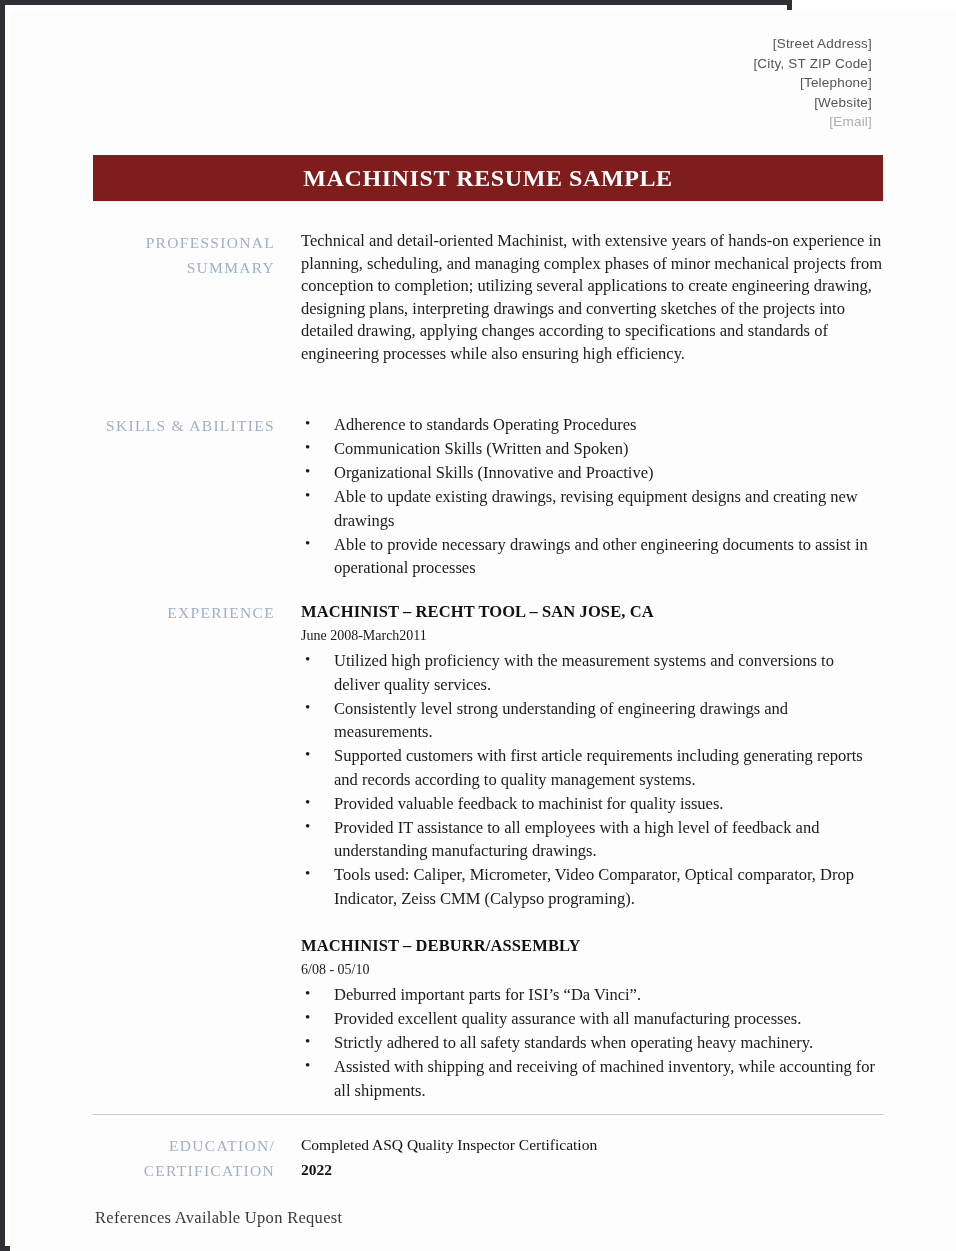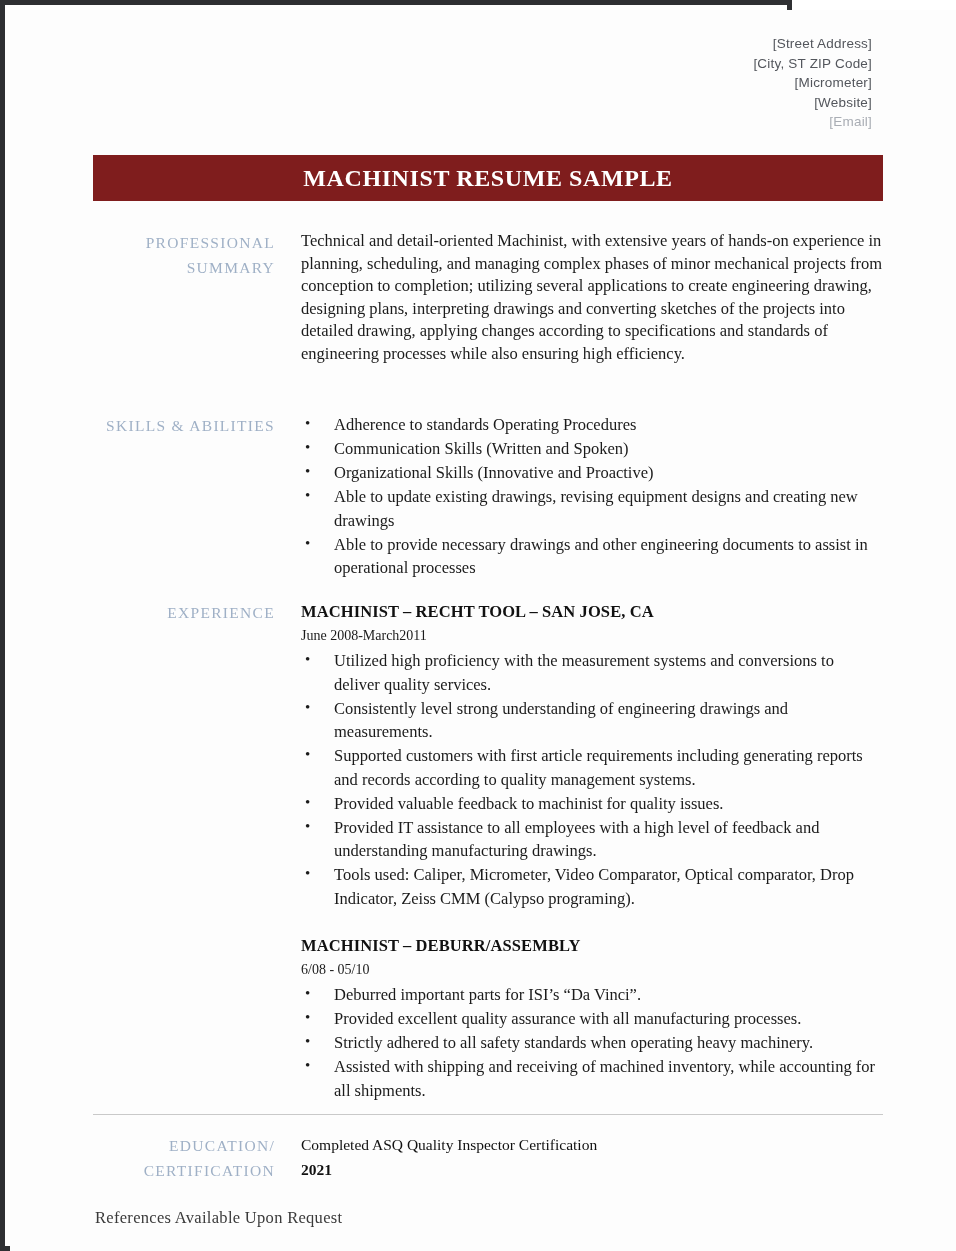--- a/index.html
+++ b/index.html
@@ -179,21 +179,21 @@
 </style>
 </head>
 <body>
 
 <div class="page-frame">
   <div class="sheet">
 
     <div class="contact-block">
       <div class="contact-line">[Street Address]</div>
       <div class="contact-line">[City, ST ZIP Code]</div>
-      <div class="contact-line">[Micrometer]</div>
+      <div class="contact-line">[Telephone]</div>
       <div class="contact-line">[Website]</div>
       <div class="contact-line muted">[Email]</div>
     </div>
 
     <div class="title-banner">
       <div class="title-banner-text">MACHINIST RESUME SAMPLE</div>
     </div>
 
     <div class="section" style="top: 220px;">
       <div class="section-label">PROFESSIONAL SUMMARY</div>
@@ -248,20 +248,20 @@
 
     <div class="divider"></div>
 
     <div class="section" style="top: 1123px;">
       <div class="section-label">
         <span class="edu-label-line">EDUCATION/</span>
         <span class="edu-label-line">CERTIFICATION</span>
       </div>
       <div class="section-body">
         <div class="edu-title">Completed ASQ Quality Inspector Certification</div>
-        <div class="edu-year">2021</div>
+        <div class="edu-year">2022</div>
       </div>
     </div>
 
     <div class="footer-note">References Available Upon Request</div>
 
   </div>
 </div>
 
 </body></html>

